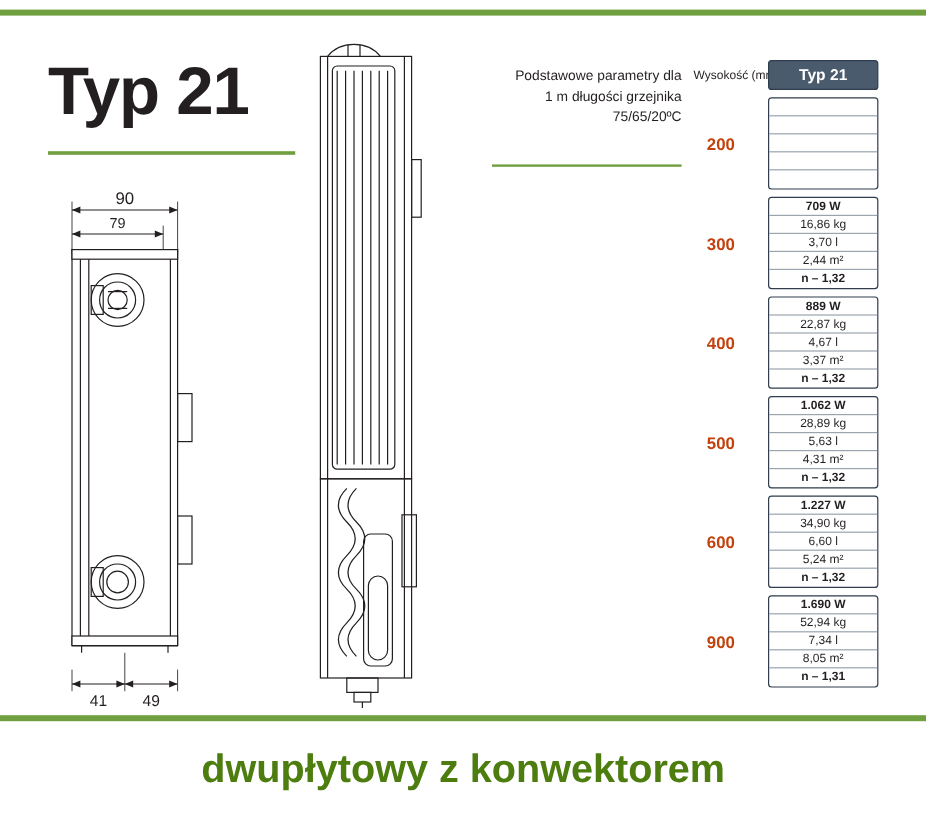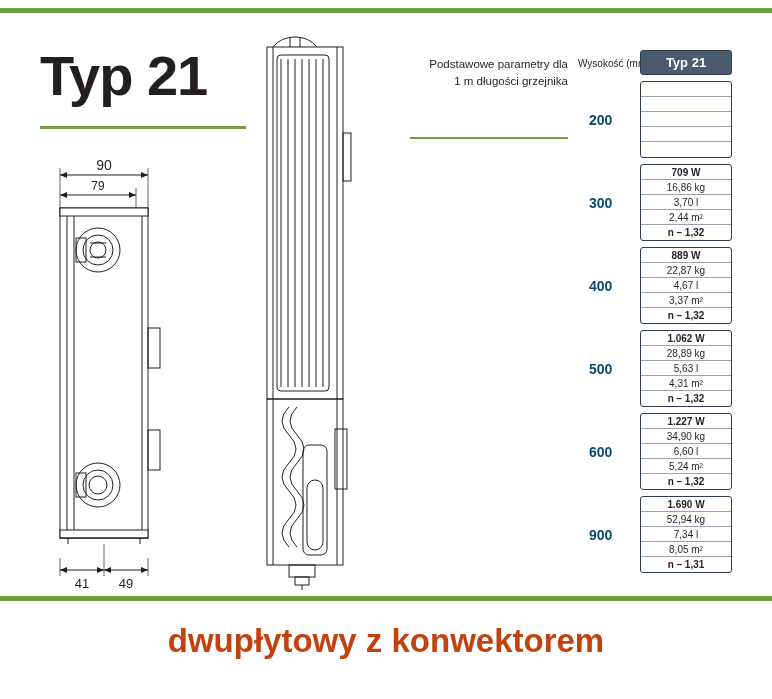--- a/index.html
+++ b/index.html
@@ -56,21 +56,21 @@
     background: #6f9f3f;
   }
   .caption {
     position: absolute;
     left: 0;
     top: 622px;
     width: 772px;
     text-align: center;
     font-size: 33px;
     font-weight: bold;
-    color: #c2410c;
+    color: #4d7c0f;
   }
   
   .note {
     position: absolute;
     left: 372px;
     top: 56px;
     width: 196px;
     text-align: right;
     font-size: 11.5px;
     color: #231f20;
@@ -137,39 +137,40 @@
   }
   .grp .cell:last-child { border-bottom: none; font-weight: bold; }
   .grp .cell.bold { font-weight: bold; }
   .row-label {
     position: absolute;
     right: 96px;
     top: 50%;
     transform: translateY(-50%);
     font-size: 14px;
     font-weight: bold;
-    color: #0c4a6e;
+    color: #c2410c;
     width: 46px;
     text-align: left;
   }
 </style>
 </head>
 <body>
 
 <div class="page">
 
   <div class="rule-top"></div>
   <div class="rule-bottom"></div>
 
   <div class="title">Typ 21</div>
   <div class="title-underline"></div>
 
   <div class="note">
     <div>Podstawowe parametry dla</div>
     <div>1 m długości grzejnika</div>
+    <div>75/65/20ºC</div>
   </div>
   <div class="note-underline"></div>
 
   <div class="front-wrap">
     <svg width="210" height="450" viewBox="0 0 210 450" xmlns="http://www.w3.org/2000/svg">
       <g stroke="#231f20" fill="none" stroke-width="1">
 
         <line x1="40" y1="35" x2="128" y2="35"></line>
         <path d="M40 35 l7 -3 l0 6 z" fill="#231f20" stroke="none"></path>
         <path d="M128 35 l-7 -3 l0 6 z" fill="#231f20" stroke="none"></path>

